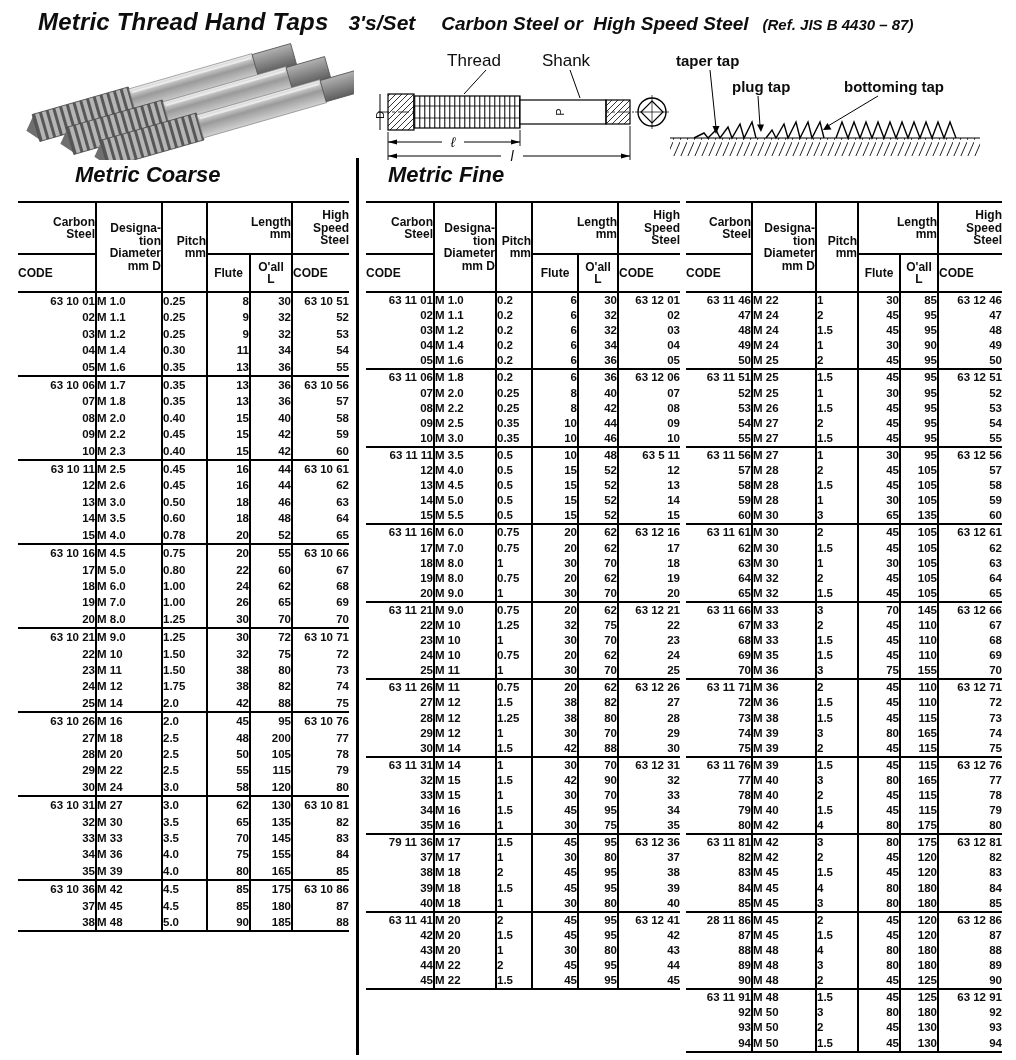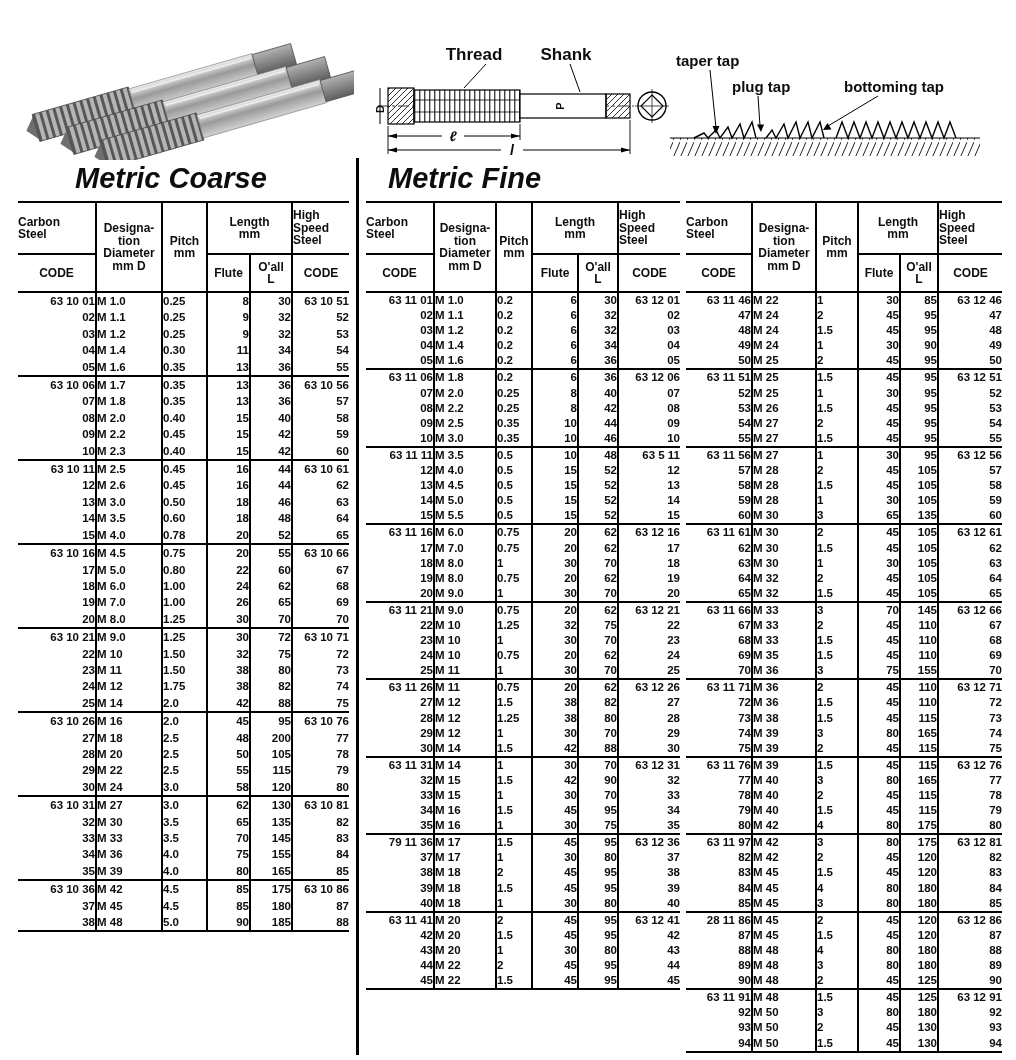--- a/index.html
+++ b/index.html
@@ -9,64 +9,70 @@
 
   
   .masthead{left:38px;top:8px;width:970px;display:flex;align-items:baseline;white-space:pre;}
   .masthead span{font-style:italic;font-weight:bold;color:#0d0d0d;}
   .t1{font-size:24px;letter-spacing:.2px;}
   .t2{font-size:21px;margin-left:20px;}
   .t3{font-size:19px;margin-left:26px;}
   .t4{font-size:15px;margin-left:14px;}
 
   
-  .sec-title{font-size:29px;font-weight:bold;font-style:italic;color:#0d0d0d;}
+  .sec-title{font-size:22px;font-weight:bold;font-style:italic;color:#0d0d0d;}
   #coarse-title{left:75px;top:162px;}
   #fine-title{left:388px;top:162px;}
   #divider{left:356px;top:158px;width:3px;height:897px;background:#000;}
 
   
   #coarse-host{left:18px;top:201px;}
   #fine1-host{left:366px;top:201px;}
   #fine2-host{left:686px;top:201px;}
 
   .data-table{border-collapse:collapse;table-layout:fixed;font-weight:bold;color:#0d0d0d;
               border-bottom:2.2px solid #000;}
   .data-table th,.data-table td{padding:0;white-space:pre-line;overflow:hidden;}
   .data-table thead th{border-bottom:2.2px solid #000;vertical-align:middle;
                        font-size:12px;line-height:12.5px;}
-  .data-table thead tr:first-child th{border-top:2.2px solid #000;height:50px;}
-  .data-table thead tr:last-child th{height:36px;text-align:center;}
+  .data-table thead tr:first-child th{border-top:2.2px solid #000;height:50px;text-align:right;}
+  .data-table thead tr:last-child th{height:36px;}
   .data-table th + th,.data-table td + td{border-left:2px solid #000;}
   .data-table tbody tr:first-child td{border-top:2px solid #000;}
   .t-coarse td{line-height:16.4px;font-size:11.5px;}
   .t-fine td{line-height:15.1px;font-size:11.5px;}
 
   .hc,.hcode,.hh,.hcode2{text-align:left;padding-left:7px;}
   .hd{text-align:center;font-size:11px;line-height:12px;}
   .hp,.hl,.hf,.ho{text-align:center;}
 
   .c0{text-align:right;padding-right:7px;}
   .c1{text-align:left;padding-left:11px;white-space:pre;}
   .c2{text-align:left;padding-left:9px;}
   .c3{text-align:right;padding-right:13px;}
   .c4{text-align:right;padding-right:7px;}
   .c5{text-align:right;padding-right:5px;}
 
   
   #photo{left:16px;top:42px;width:338px;height:118px;}
-  #dimfig{left:374px;top:44px;width:300px;height:112px;font-weight:bold;}
+  #dimfig{left:374px;top:50px;width:300px;height:112px;}
   #typesfig{left:666px;top:50px;width:348px;height:112px;font-weight:bold;}
   svg text{font-family:"Liberation Sans",sans-serif;}
 </style>
 </head>
 <body>
 
 <div class="page">
 
+  <div class="abs masthead">
+    <span class="t1">Metric Thread Hand Taps</span>
+    <span class="t2">3's/Set</span>
+    <span class="t3">Carbon Steel or  High Speed Steel</span>
+    <span class="t4">(Ref. JIS B 4430 – 87)</span>
+  </div>
 
   <div class="abs" id="photo">
     <svg width="338" height="118" viewBox="0 0 338 118">
       <defs>
         <linearGradient id="gsteel" x1="0" y1="0" x2="0" y2="1">
           <stop offset="0" stop-color="#efefef"></stop>
             <stop offset="0.45" stop-color="#9a9a9a"></stop>
             <stop offset="1" stop-color="#d2d2d2"></stop>
         </linearGradient>
         <linearGradient id="gdark" x1="0" y1="0" x2="0" y2="1">
@@ -1260,21 +1266,21 @@
             <td class="c0">80</td>
             <td class="c1">M 42</td>
             <td class="c2">4</td>
             <td class="c3">80</td>
             <td class="c4">175</td>
             <td class="c5">80</td>
           </tr>
         </tbody>
         <tbody>
           <tr>
-            <td class="c0">63 11 97</td>
+            <td class="c0">63 11 81</td>
             <td class="c1">M 42</td>
             <td class="c2">3</td>
             <td class="c3">80</td>
             <td class="c4">175</td>
             <td class="c5">63 12 81</td>
           </tr>
           <tr>
             <td class="c0">82</td>
             <td class="c1">M 42</td>
             <td class="c2">2</td>

